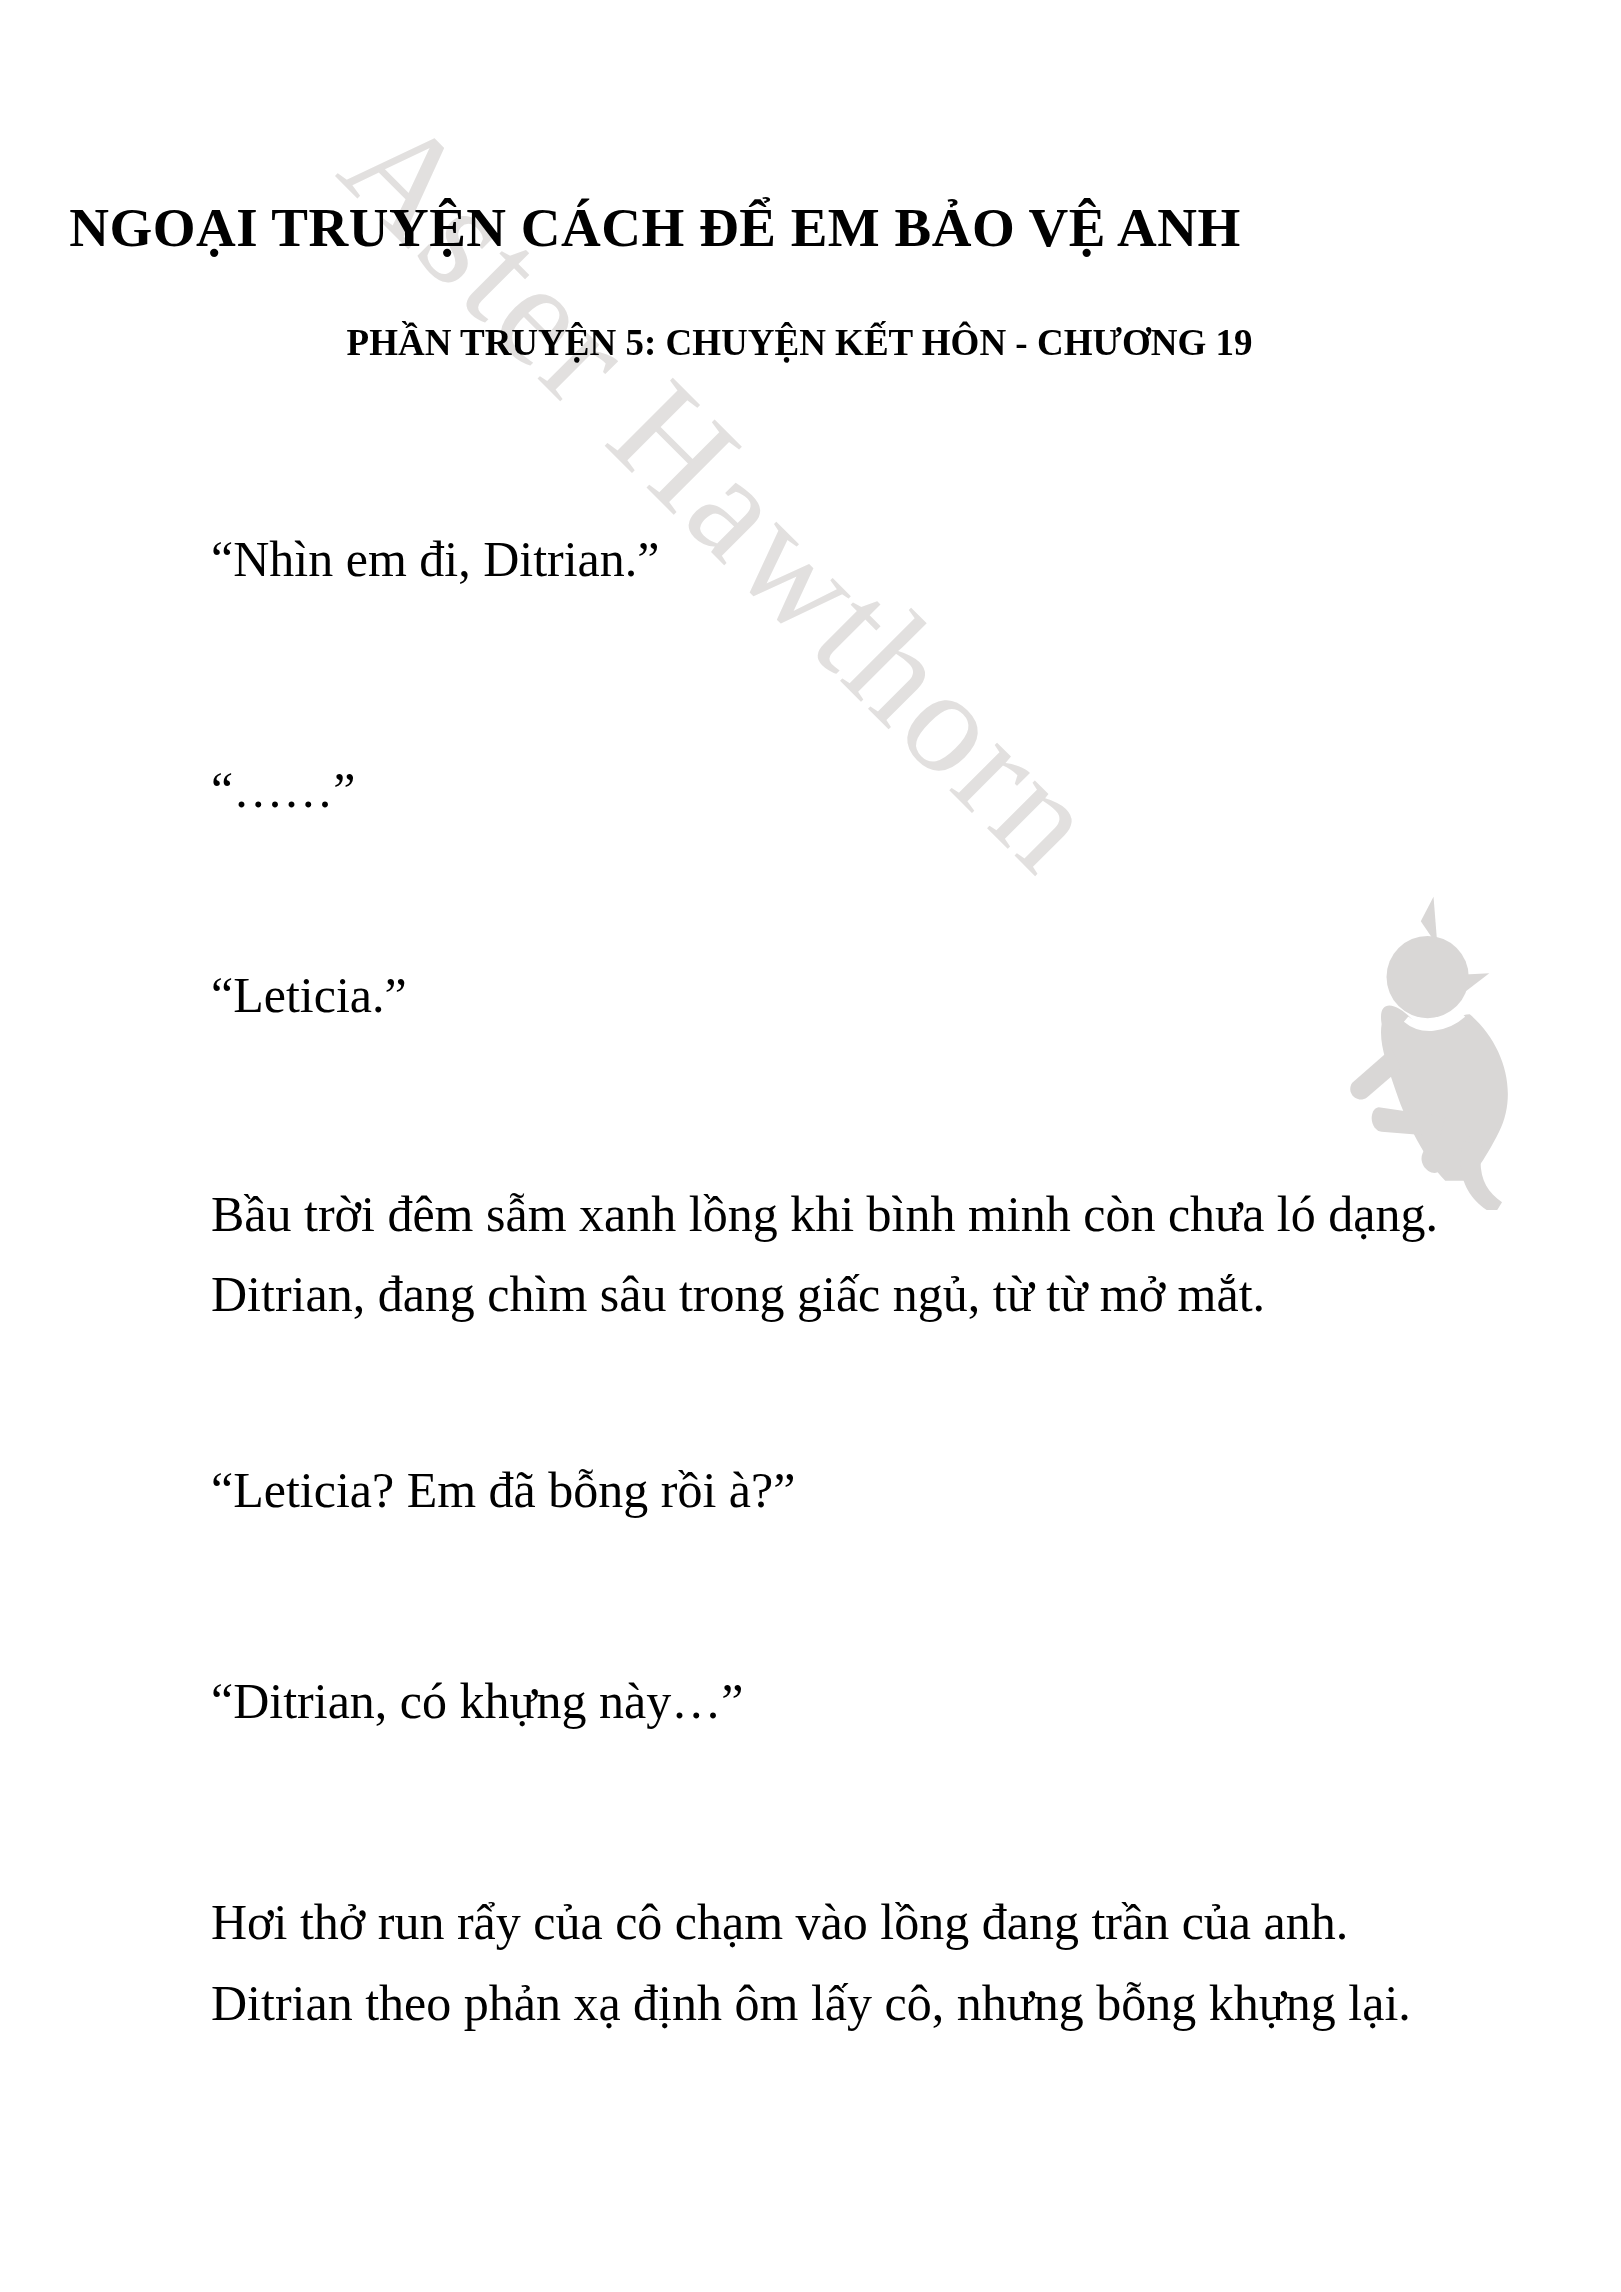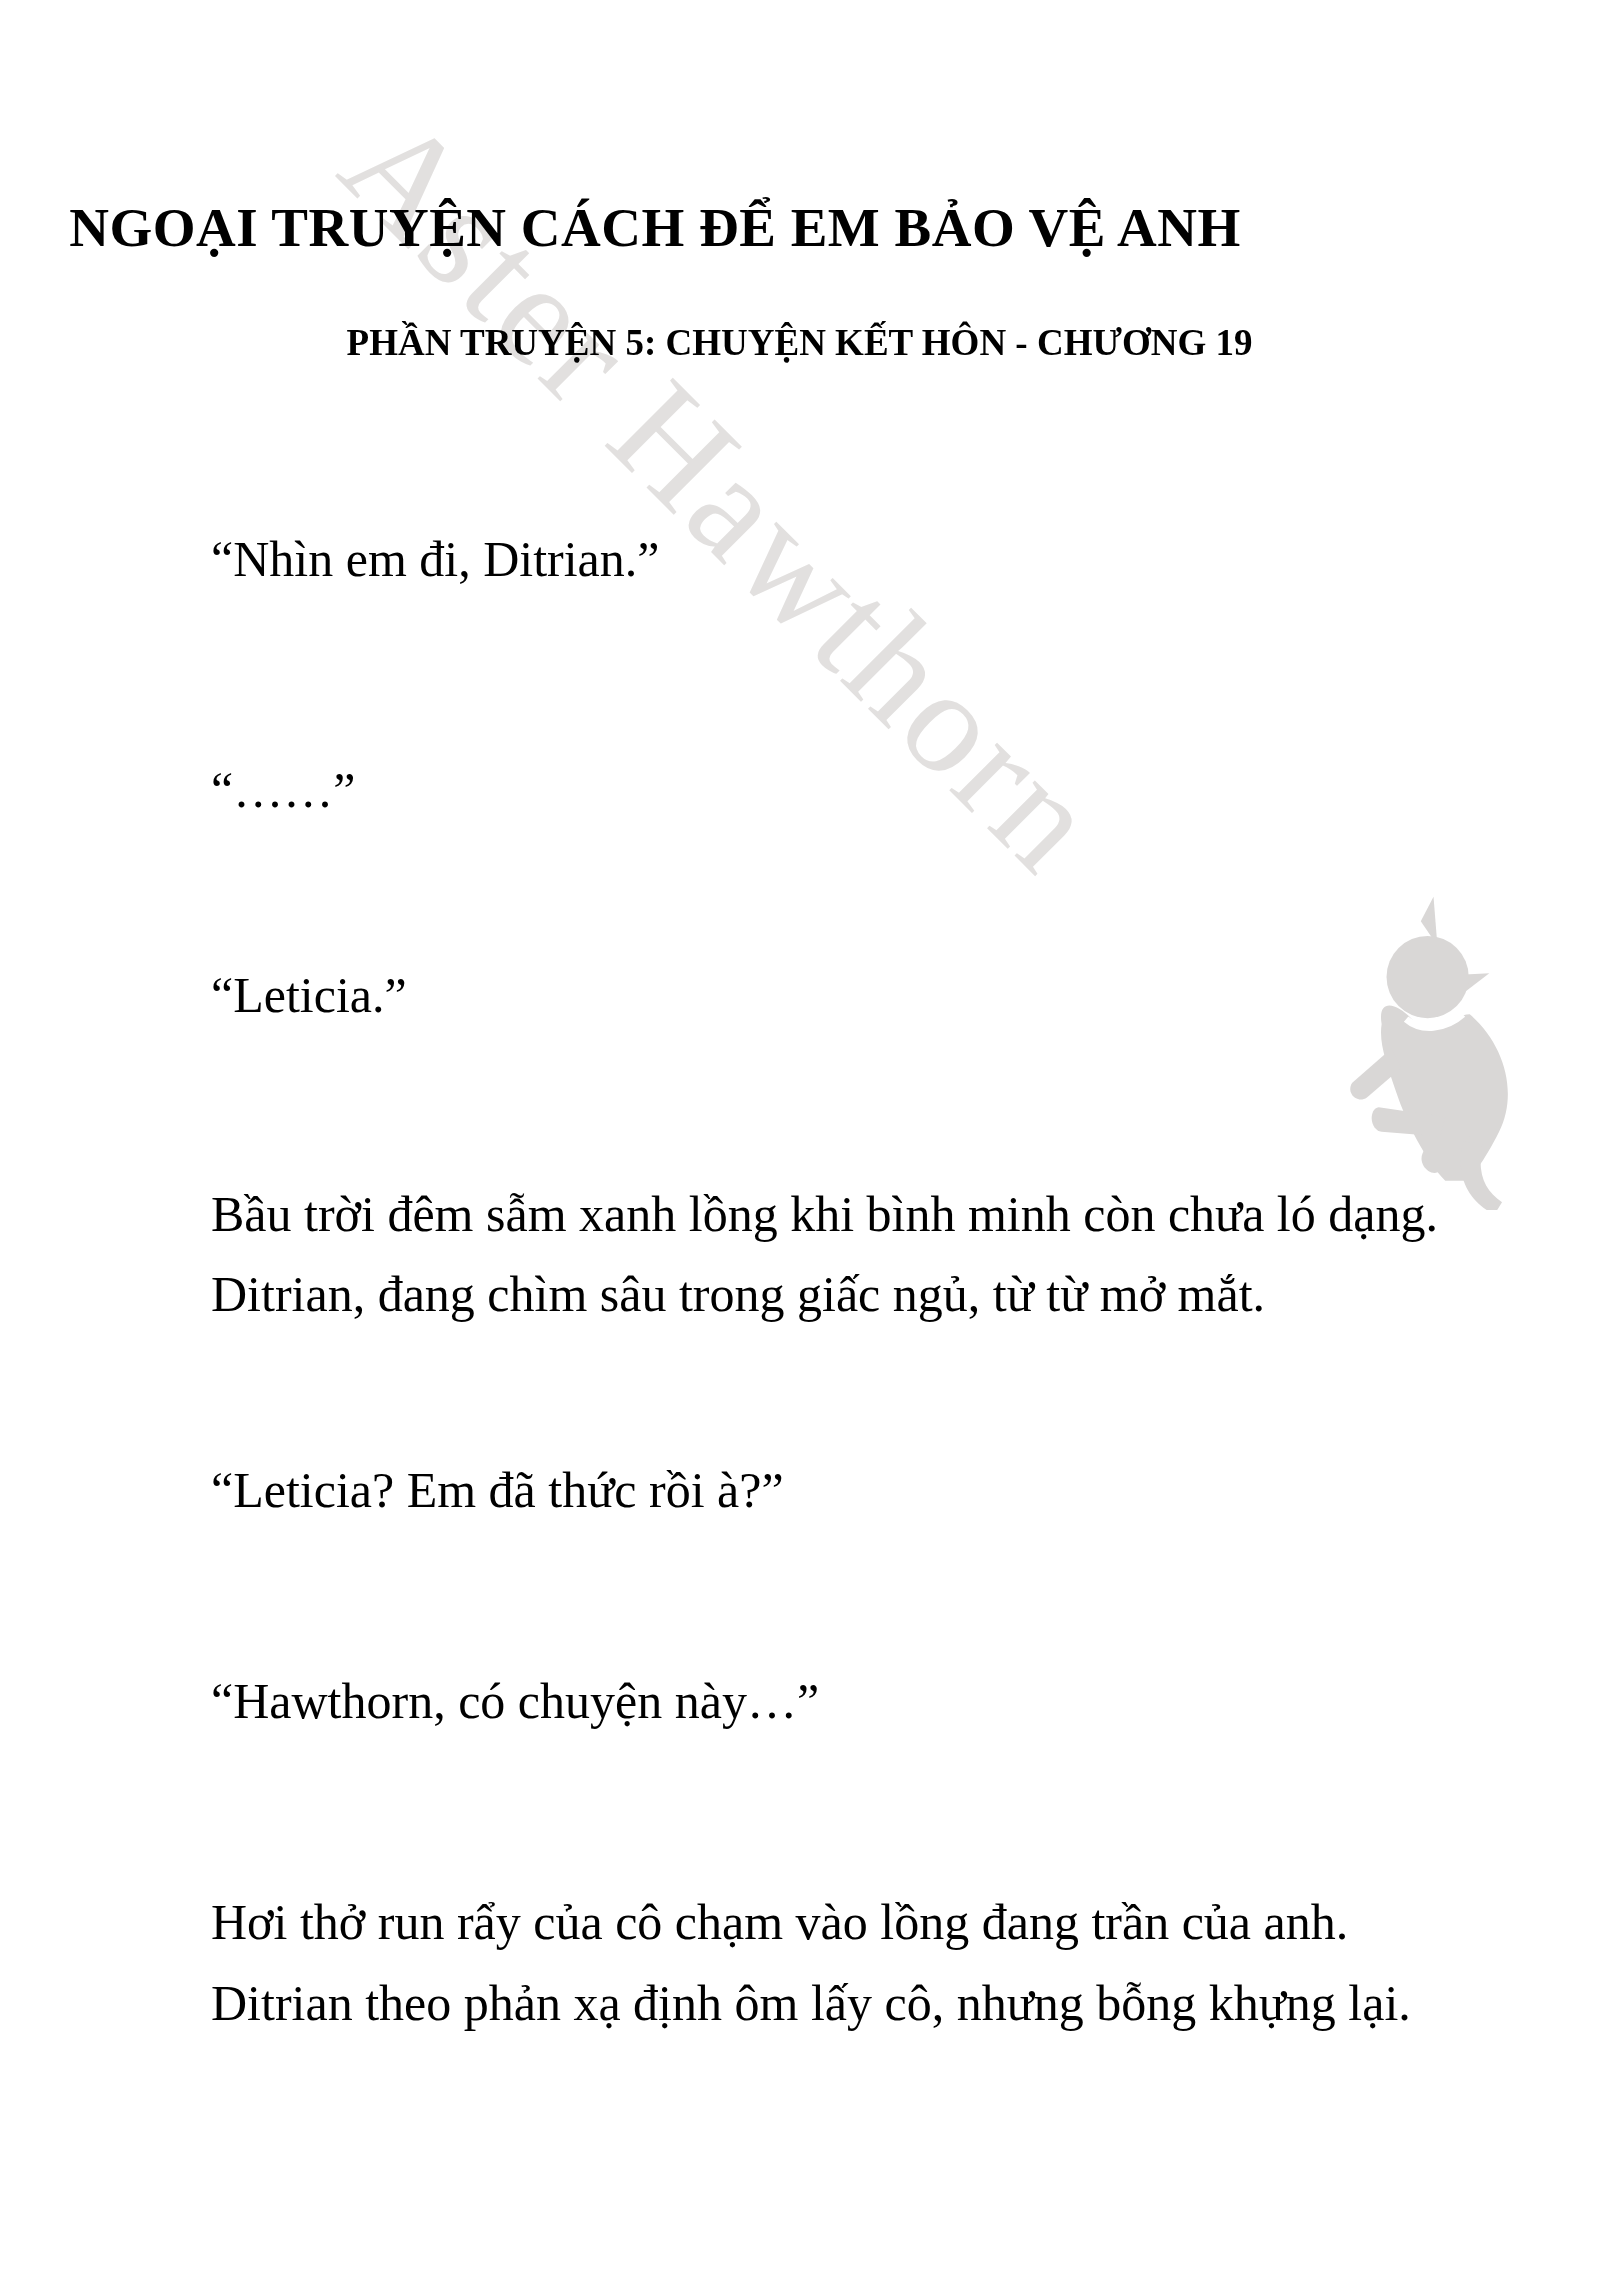--- a/index.html
+++ b/index.html
@@ -44,17 +44,17 @@
 </svg>
 
 <div class="title">NGOẠI TRUYỆN CÁCH ĐỂ EM BẢO VỆ ANH</div>
 <div class="subtitle">PHẦN TRUYỆN 5: CHUYỆN KẾT HÔN - CHƯƠNG 19</div>
 
 <div class="p" style="top:534px;">“Nhìn em đi, Ditrian.”</div>
 <div class="p" style="top:765px;">“……”</div>
 <div class="p" style="top:970px;">“Leticia.”</div>
 <div class="p" style="top:1189px;">Bầu trời đêm sẫm xanh lồng khi bình minh còn chưa ló dạng.</div>
 <div class="p" style="top:1269px;">Ditrian, đang chìm sâu trong giấc ngủ, từ từ mở mắt.</div>
-<div class="p" style="top:1465px;">“Leticia? Em đã thức rồi à?”</div>
-<div class="p" style="top:1676px;">“Hawthorn, có chuyện này…”</div>
+<div class="p" style="top:1465px;">“Leticia? Em đã bỗng rồi à?”</div>
+<div class="p" style="top:1676px;">“Ditrian, có khựng này…”</div>
 <div class="p" style="top:1897px;">Hơi thở run rẩy của cô chạm vào lồng đang trần của anh.</div>
 <div class="p" style="top:1978px;">Ditrian theo phản xạ định ôm lấy cô, nhưng bỗng khựng lại.</div>
 
 
 </body></html>

